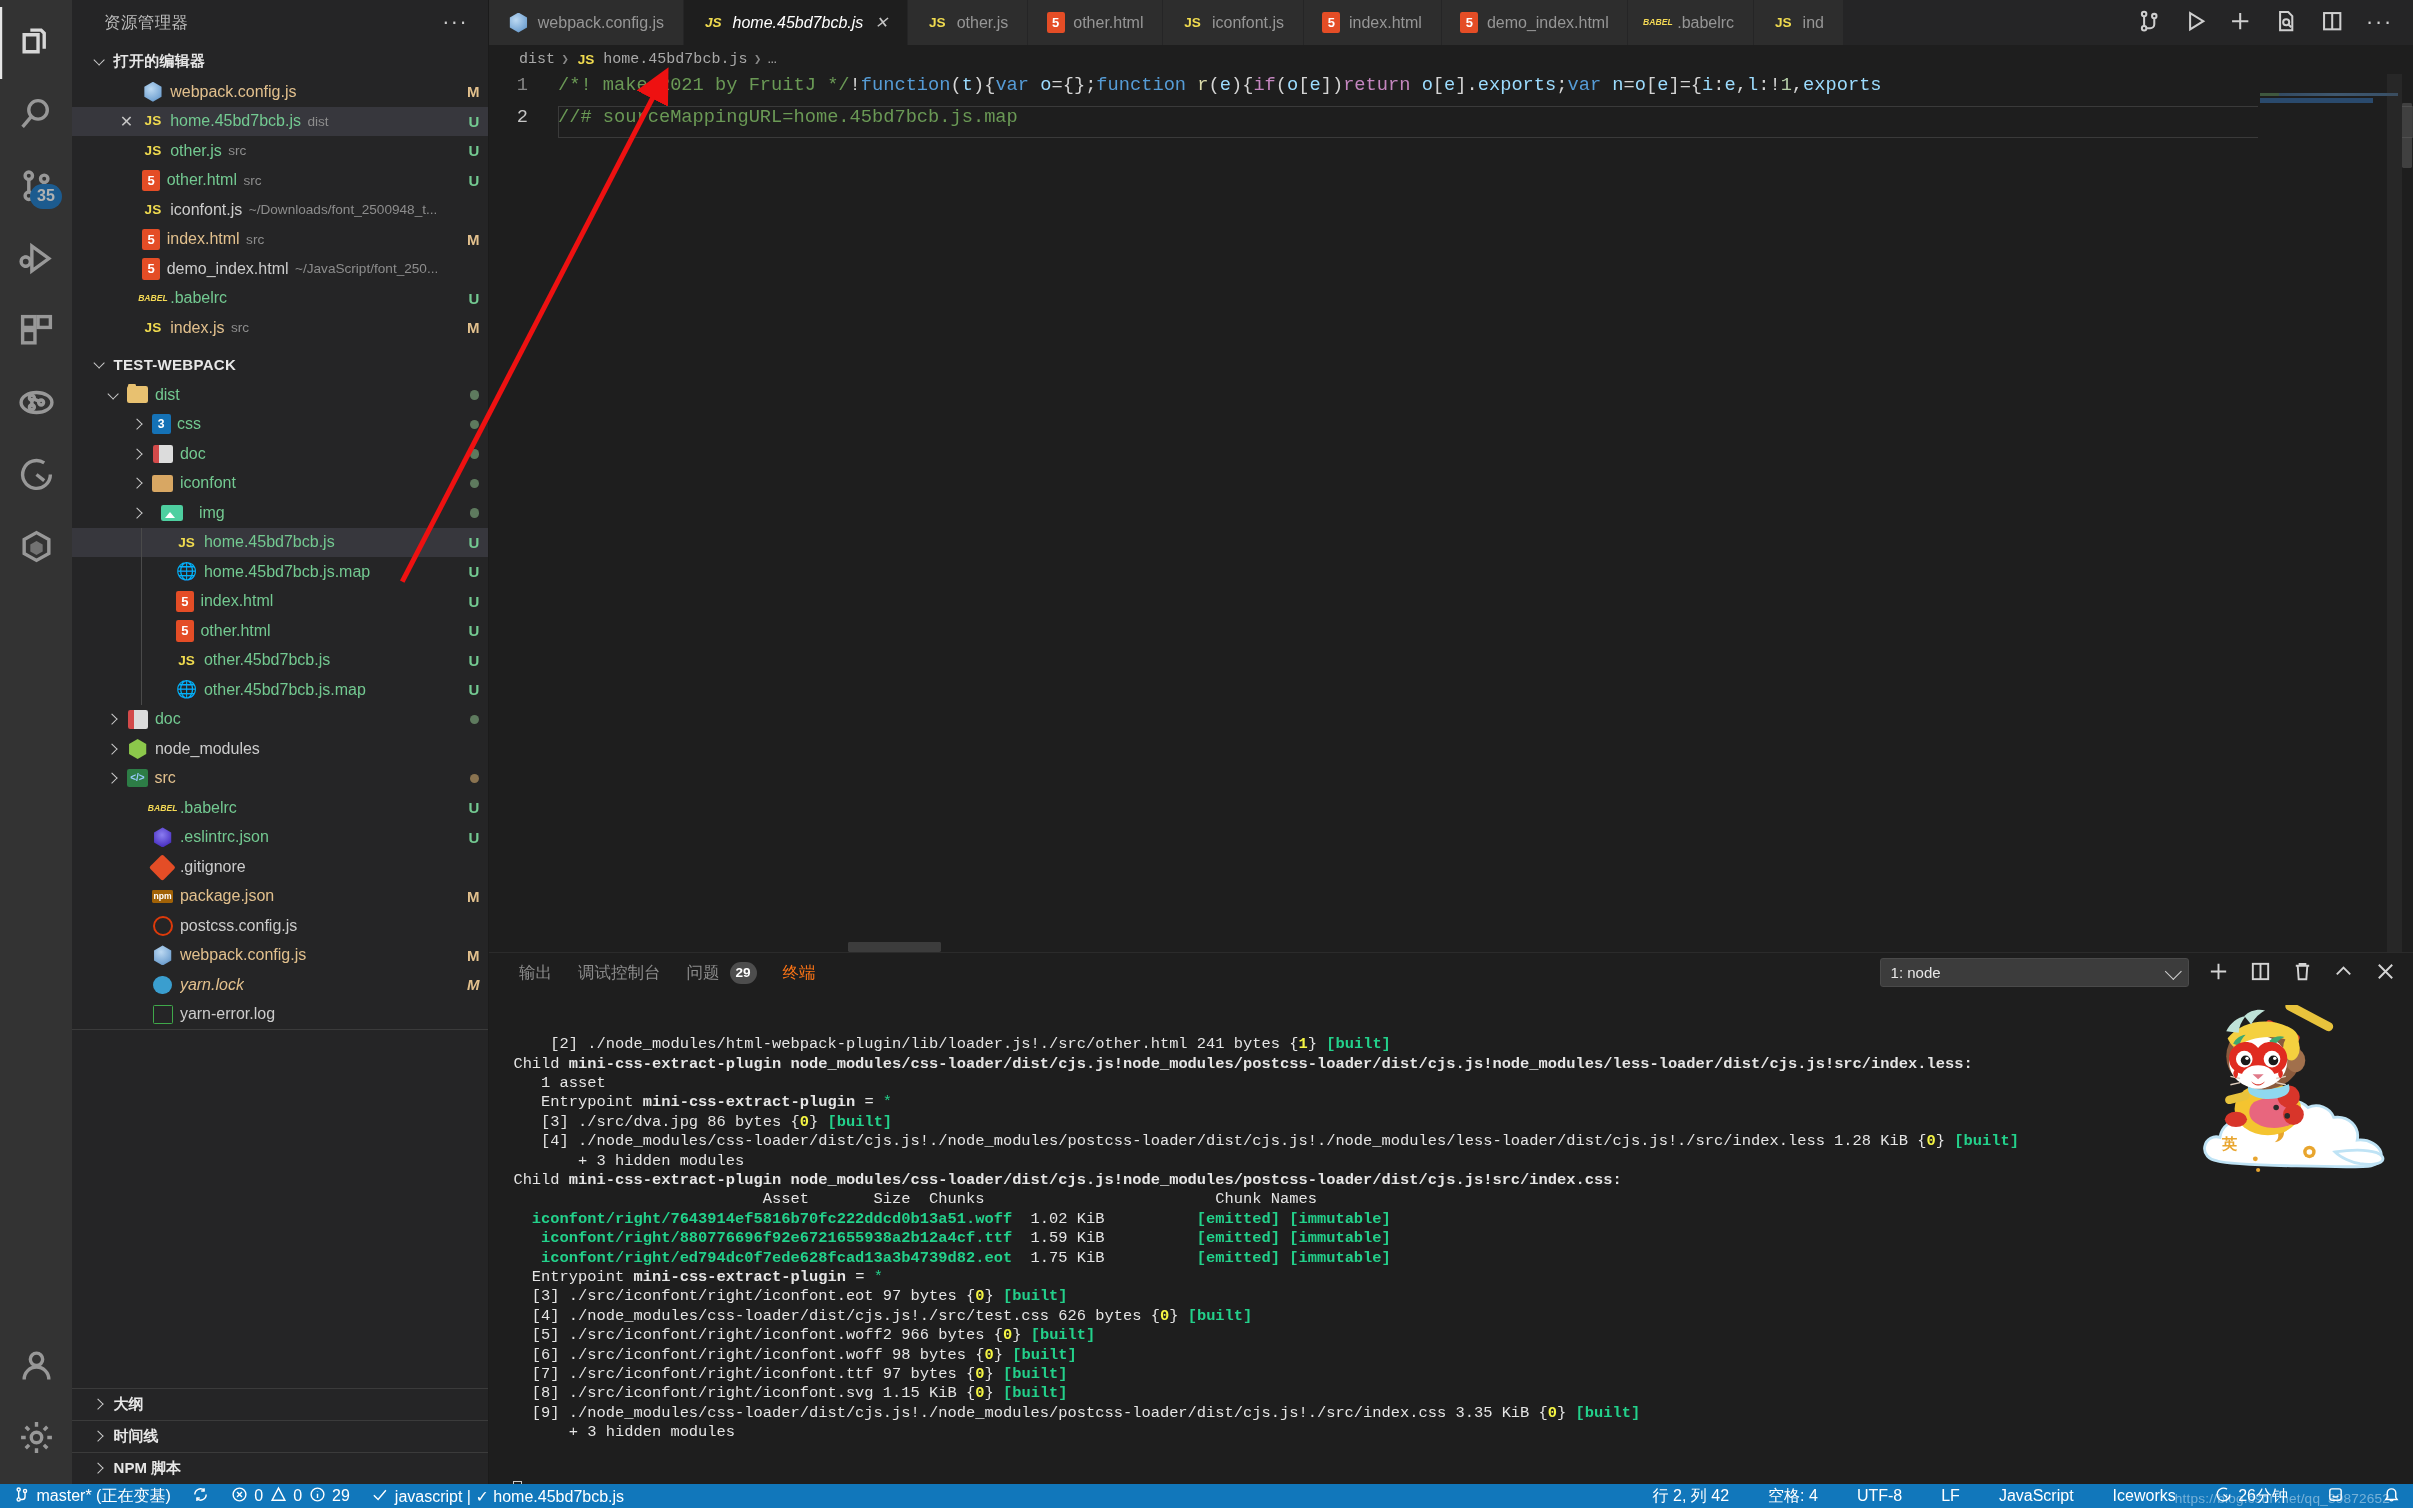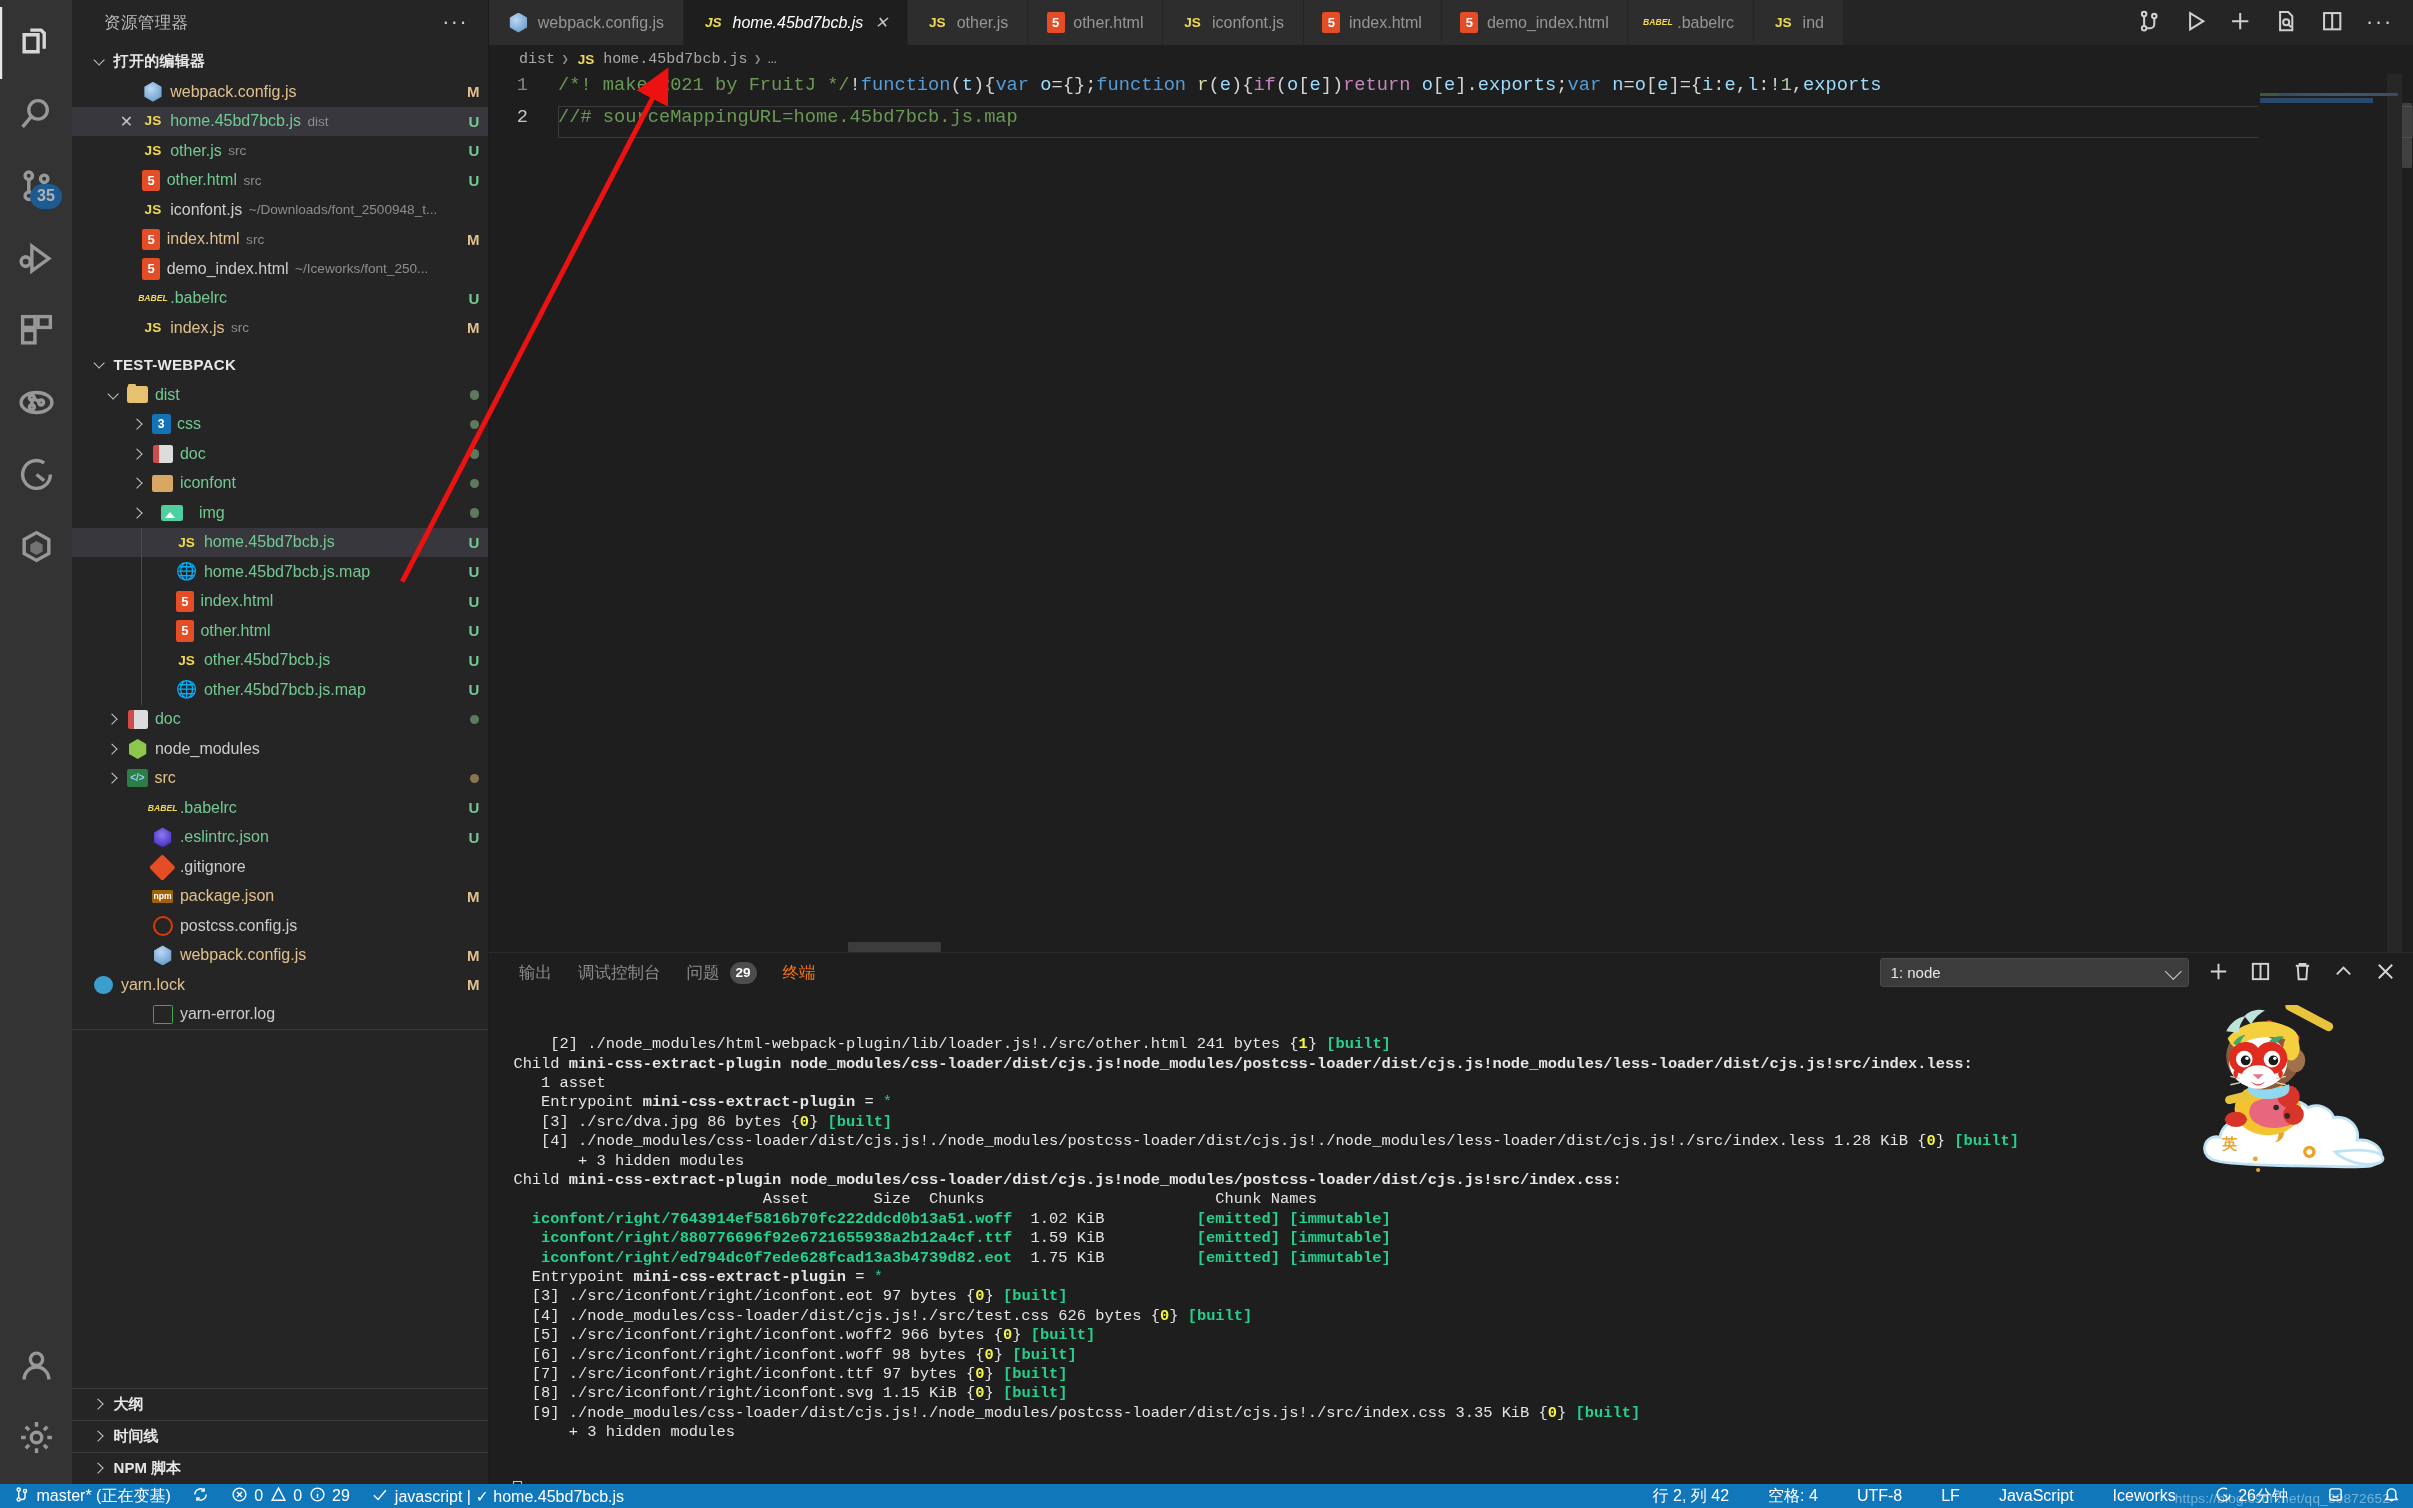--- a/index.html
+++ b/index.html
@@ -338,21 +338,21 @@
             <span class="close-x"></span>
             <span class="fi fi-html">5</span>
             <span class="name c-M">index.html</span>
             <span class="desc">src</span>
             <span class="badge g-M">M</span>
           </div>
           <div class="row" style="padding-left: 45px;">
             <span class="close-x"></span>
             <span class="fi fi-html">5</span>
             <span class="name c-def">demo_index.html</span>
-            <span class="desc">~/Iceworks/font_250...</span>
+            <span class="desc">~/JavaScript/font_250...</span>
           </div>
           <div class="row" style="padding-left: 45px;">
             <span class="close-x"></span>
             <span class="fi fi-babel">BABEL</span>
             <span class="name c-U">.babelrc</span>
             <span class="desc"></span>
             <span class="badge g-U">U</span>
           </div>
           <div class="row" style="padding-left: 45px;">
             <span class="close-x"></span>
@@ -504,21 +504,21 @@
             <span class="name c-def">postcss.config.js</span>
           </div>
           <div class="row" style="padding-left: 59px;">
             <span class="chev" style="visibility:hidden"></span>
             <span class="fi">
               <span class="fi-wp"></span>
             </span>
             <span class="name c-M">webpack.config.js</span>
             <span class="badge g-M">M</span>
           </div>
-          <div class="row" style="">
+          <div class="row" style="padding-left: 59px; font-style: italic;">
             <span class="chev" style="visibility:hidden"></span>
             <span class="fi">
               <span class="fi-yarn"></span>
             </span>
             <span class="name c-M">yarn.lock</span>
             <span class="badge g-M">M</span>
           </div>
           <div class="row" style="padding-left: 59px;">
             <span class="chev" style="visibility:hidden"></span>
             <span class="fi">

